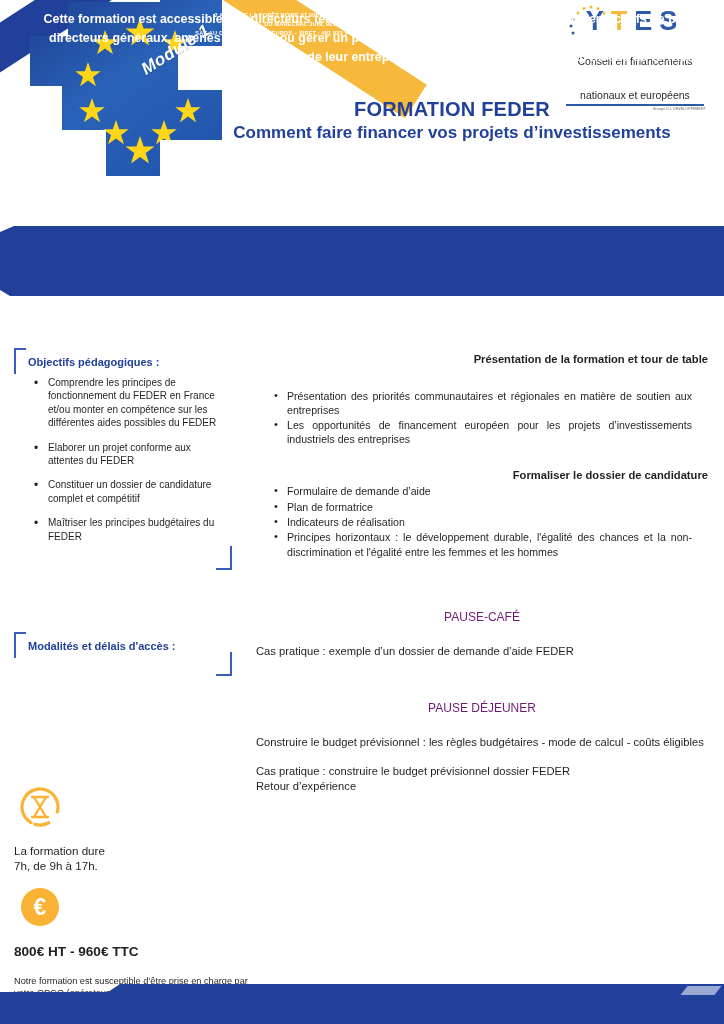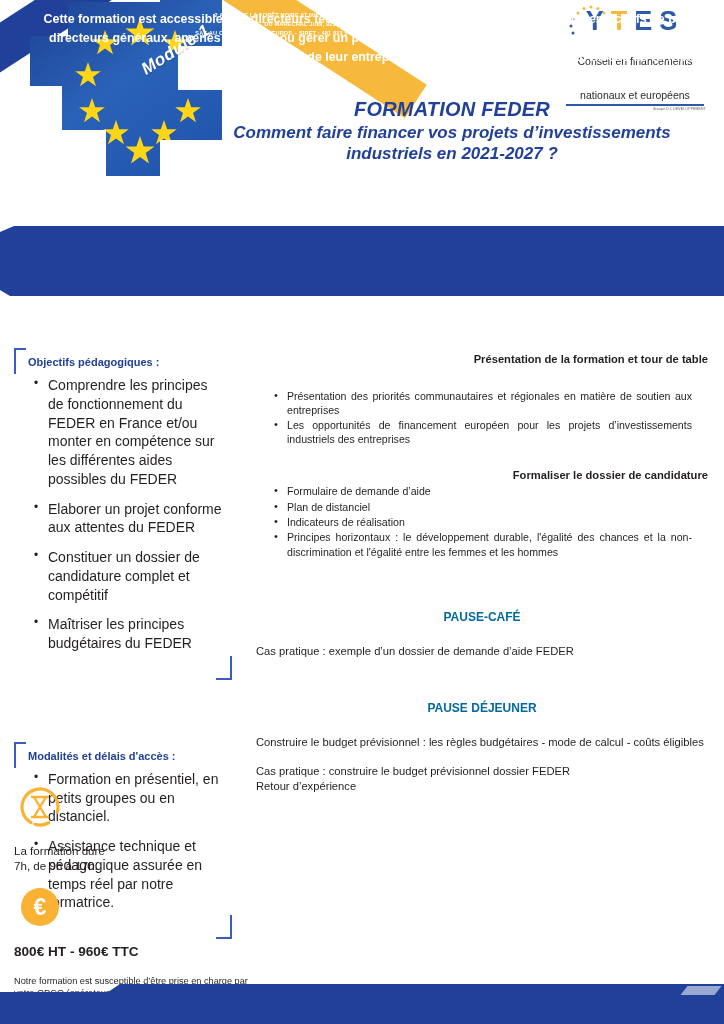--- a/index.html
+++ b/index.html
@@ -48,21 +48,21 @@
   .logo { position: absolute; right: 14px; top: 8px; width: 150px; text-align: center; }
   .logo-letters { font-size: 27px; font-weight: bold; letter-spacing: 7px; line-height: 1; position: relative; }
   .logo-letters .b { color: #2C5AA8; }
   .logo-letters .y { color: #F6B93B; }
   .logo-arc { position: absolute; left: 6px; top: -4px; }
   .logo-sub { font-size: 10.5px; color: #2b2b2b; line-height: 1.3; margin-top: 20px; }
   .logo-rule { height: 2px; background: #2C5AA8; margin: 2px 6px 0 6px; }
   .logo-tiny { font-size: 3.4px; color: #555; letter-spacing: .2px; text-align: right; padding-right: 4px; margin-top: 1px; }
 
   
-  .title-block { position: absolute; left: 180px; top: 98px; width: 544px; text-align: center; color: #21409A; font-style: italic; }
+  .title-block { position: absolute; left: 180px; top: 98px; width: 544px; text-align: center; color: #21409A; }
   .title-main { font-size: 20px; font-weight: bold; letter-spacing: .2px; }
   .title-sub { font-size: 17px; font-weight: bold; line-height: 1.22; margin-top: 2px; }
 
   
   .banner {
     position: absolute; left: 0; top: 226px; width: 724px; height: 70px;
     background: #21409A;
     clip-path: polygon(0 6px, 14px 0, 724px 0, 724px 70px, 10px 70px, 0 64px);
   }
   .banner-accent-1 {
@@ -84,21 +84,21 @@
   .left-col { position: absolute; left: 10px; top: 348px; width: 232px; }
   .sec { position: relative; padding: 6px 16px 16px 10px; }
   .sec .brk-tl { position: absolute; left: 4px; top: 0; width: 12px; height: 26px;
                  border-left: 2px solid #3A5BBF; border-top: 2px solid #3A5BBF; }
   .sec .brk-br { position: absolute; right: 10px; bottom: 0; width: 16px; height: 24px;
                  border-right: 2px solid #3A5BBF; border-bottom: 2px solid #3A5BBF; }
   .sec-title { color: #21409A; font-size: 11px; font-weight: bold; margin: 2px 0 8px 8px; }
   ul.sec-list { list-style: none; margin: 0 0 0 14px; }
   ul.sec-list li {
     position: relative; padding-left: 14px; margin-bottom: 11px;
-    font-size: 14px; color: #231f20; line-height: 1.34;
+    font-size: 10px; color: #231f20; line-height: 1.34;
   }
   ul.sec-list li::before {
     content: "\2022"; position: absolute; left: 0; top: -1px; font-size: 12px; color: #231f20;
   }
 
   
   .info-rows { position: absolute; left: 14px; top: 786px; width: 240px; }
   .info-row { display: flex; align-items: flex-start; margin-bottom: 12px; flex-direction: column; }
   .info-ico { width: 52px; flex: 0 0 52px; display: flex; justify-content: center; }
   .info-txt { padding-top: 5px; }
@@ -113,21 +113,21 @@
   .r-gap-lg { height: 20px; }
   .r-gap-md { height: 13px; }
   ul.r-list { list-style: none; margin: 2px 16px 0 18px; }
   ul.r-list li {
     position: relative; padding-left: 13px; margin-bottom: 1px;
     font-size: 10.6px; line-height: 1.35; text-align: justify;
   }
   ul.r-list li::before {
     content: "\2022"; position: absolute; left: 0; top: -1px; font-size: 11px;
   }
-  .r-center { text-align: center; color: #0369a1; font-size: 12px; font-weight: bold; }
+  .r-center { text-align: center; color: #701a75; font-size: 12px; font-weight: normal; }
   .r-para { font-size: 11.2px; font-weight: normal; line-height: 1.38; text-align: justify; }
 
   
   .footer {
     position: absolute; left: 0; bottom: 0; width: 724px; height: 40px;
     background: #21409A;
     clip-path: polygon(0 8px, 108px 8px, 120px 0, 724px 0, 724px 40px, 0 40px);
   }
   .footer-accent {
     position: absolute; right: 6px; top: 2px; width: 34px; height: 9px;
@@ -201,21 +201,20 @@
     <div class="logo-sub">Conseil en financements</div>
     <div class="logo-sub">nationaux et européens</div>
     <div class="logo-rule"></div>
     <div class="logo-tiny">Groupe D.L DEVELOPPEMENT</div>
   </div>
 
   <div class="title-block">
     <div class="title-main">FORMATION FEDER</div>
     <div class="title-sub">
       <div>Comment faire financer vos projets d’investissements</div>
-      <div>industriels en 2021-2027 ?</div>
     </div>
   </div>
 
   <div class="banner">
     <div class="banner-accent-1"></div>
     <div class="banner-accent-2"></div>
   </div>
   <div class="banner-text">Cette formation est accessible aux directeurs techniques, directeurs administratifs et financiers, chefs de projet, directeurs généraux, amenés à monter ou gérer un projet d’investissement industriel permettant de renforcer la compétitivité de leur entreprise et générant un réel impact au niveau du territoire.</div>
 
   <div class="left-col">
@@ -231,24 +230,20 @@
         <li>Maîtriser les principes budgétaires du FEDER</li>
       </ul>
     </div>
 
     <div style="height:62px"></div>
 
     <div class="sec">
       <div class="brk-tl"></div>
       <div class="brk-br"></div>
       <div class="sec-title">Modalités et délais d'accès :</div>
-      <ul class="sec-list">
-        <li>Formation en présentiel, en petits groupes ou en distanciel.</li>
-        <li>Assistance technique et pédagogique assurée en temps réel par notre formatrice.</li>
-      </ul>
     </div>
   </div>
 
   <div class="info-rows">
 
     <div class="info-row">
       <div class="info-ico">
         <svg width="42" height="42" viewBox="0 0 42 42">
           <circle cx="21" cy="21" r="18" fill="none" stroke="#F9B233" stroke-width="3.2" stroke-dasharray="80 14 14 5" stroke-linecap="round" transform="rotate(120 21 21)"></circle>
           <g stroke="#F9B233" stroke-width="2.4" fill="none" stroke-linecap="round">
@@ -304,21 +299,21 @@
 
     <ul class="r-list">
       <li>Présentation des priorités communautaires et régionales en matière de soutien aux entreprises</li>
       <li>Les opportunités de financement européen pour les projets d’investissements industriels des entreprises</li>
     </ul>
     <div class="r-gap-lg"></div>
 
     <div class="r-head">Formaliser le dossier de candidature</div>
     <ul class="r-list">
       <li>Formulaire de demande d’aide</li>
-      <li>Plan de distanciel</li>
+      <li>Plan de formatrice</li>
       <li>Indicateurs de réalisation</li>
       <li>Principes horizontaux : le développement durable, l'égalité des chances et la non-discrimination et l'égalité entre les femmes et les hommes</li>
     </ul>
 
     <div style="height:50px"></div>
     <div class="r-center">PAUSE-CAFÉ</div>
     <div class="r-gap-lg"></div>
     <div class="r-para">Cas pratique : exemple d’un dossier de demande d’aide FEDER</div>
 
     <div style="height:42px"></div>

